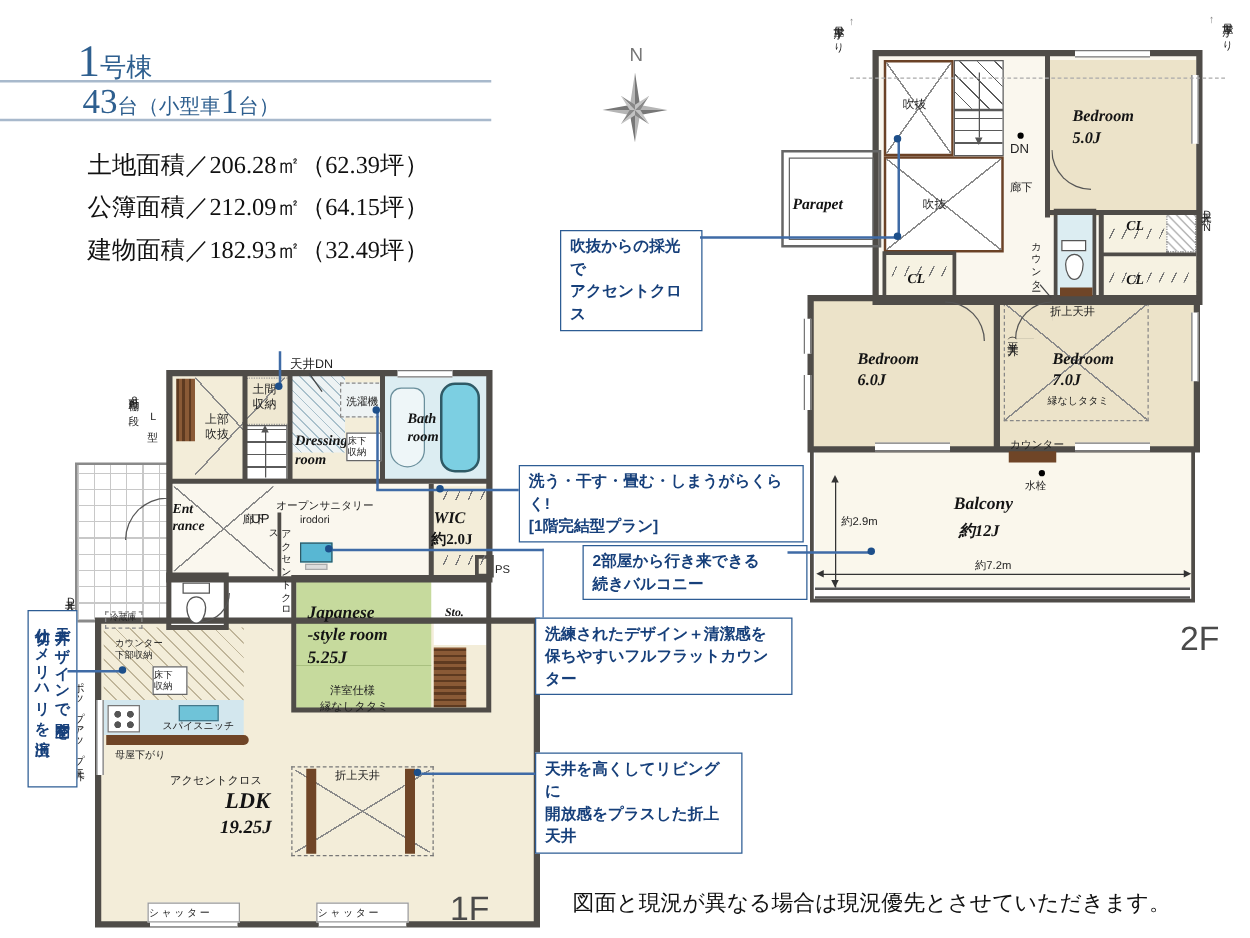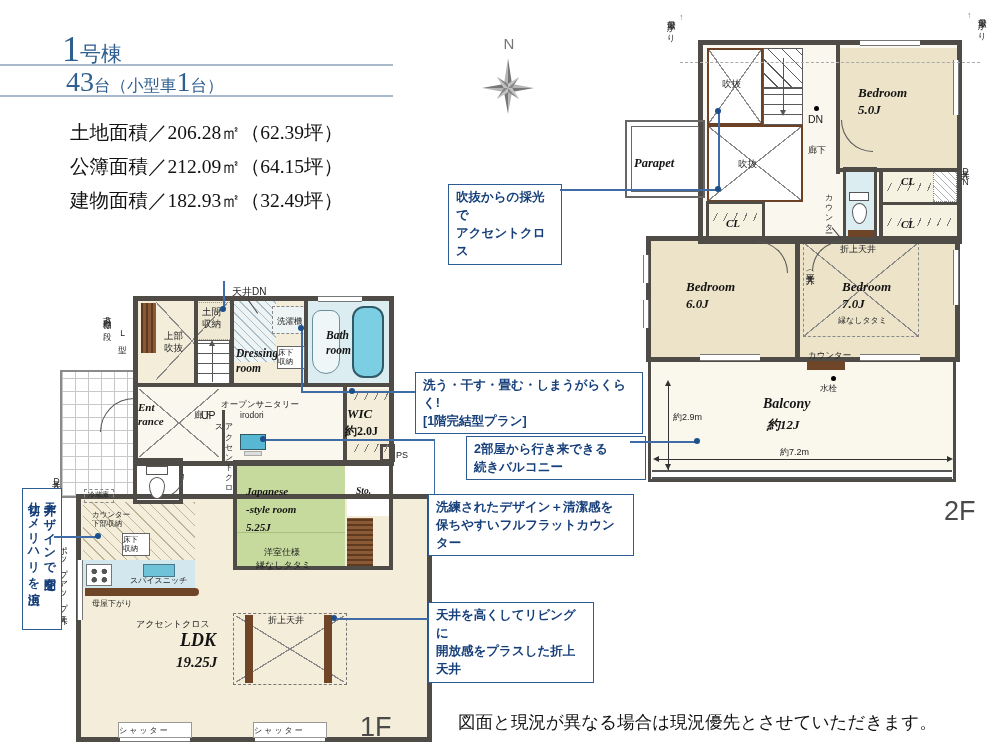--- a/index.html
+++ b/index.html
@@ -185,21 +185,21 @@
   <div class="a t" style="left:201px;top:409px;font-size:10.5px">UP</div>
   <div class="a rm pre ctr" style="left:138px;top:400px;width:38px;font-size:11px;line-height:1.3">Ent
 rance</div>
   <div class="a t" style="left:194px;top:410px;font-size:9px">廊下</div>
   <div class="a t" style="left:221px;top:399px;font-size:8.5px">オープンサニタリー</div>
   <div class="a t" style="left:240px;top:410px;font-size:8.5px">irodori</div>
   <div class="a t vert" style="left:213px;top:418px;height:76px;font-size:8px">アクセントクロス</div>
   <div class="a rm ctr" style="left:347px;top:406px;width:42px;font-size:13px;font-style:italic">WIC</div>
   <div class="a serif ctr" style="left:345px;top:423px;width:46px;font-size:12px;font-weight:bold;color:#141414">約2.0J</div>
   <div class="a t" style="left:396px;top:450px;font-size:9px">PS</div>
-  <div class="a rm pre ctr" style="left:246px;top:482px;width:92px;font-size:11px;line-height:18px">Japanese
+  <div class="a rm pre ctr" style="left:246px;top:482px;width:92px;font-size:14px;line-height:18px">Japanese
 -style room
 5.25J</div>
   <div class="a t ctr" style="left:264px;top:547px;width:56px;font-size:9px">洋室仕様</div>
   <div class="a t ctr" style="left:256px;top:560px;width:72px;font-size:9px">縁なしタタミ</div>
   <div class="a rm" style="left:356px;top:486px;font-size:9.5px">Sto.</div>
   <div class="a t" style="left:88px;top:491px;font-size:7px">冷蔵庫</div>
   <div class="a t pre" style="left:92px;top:510px;font-size:7.5px">カウンター
 下部収納</div>
   <div class="a t pre ctr" style="left:122px;top:533px;width:28px;font-size:7.5px;background:#fff;border:1px solid #666;padding:1px 0">床下
 収納</div>

